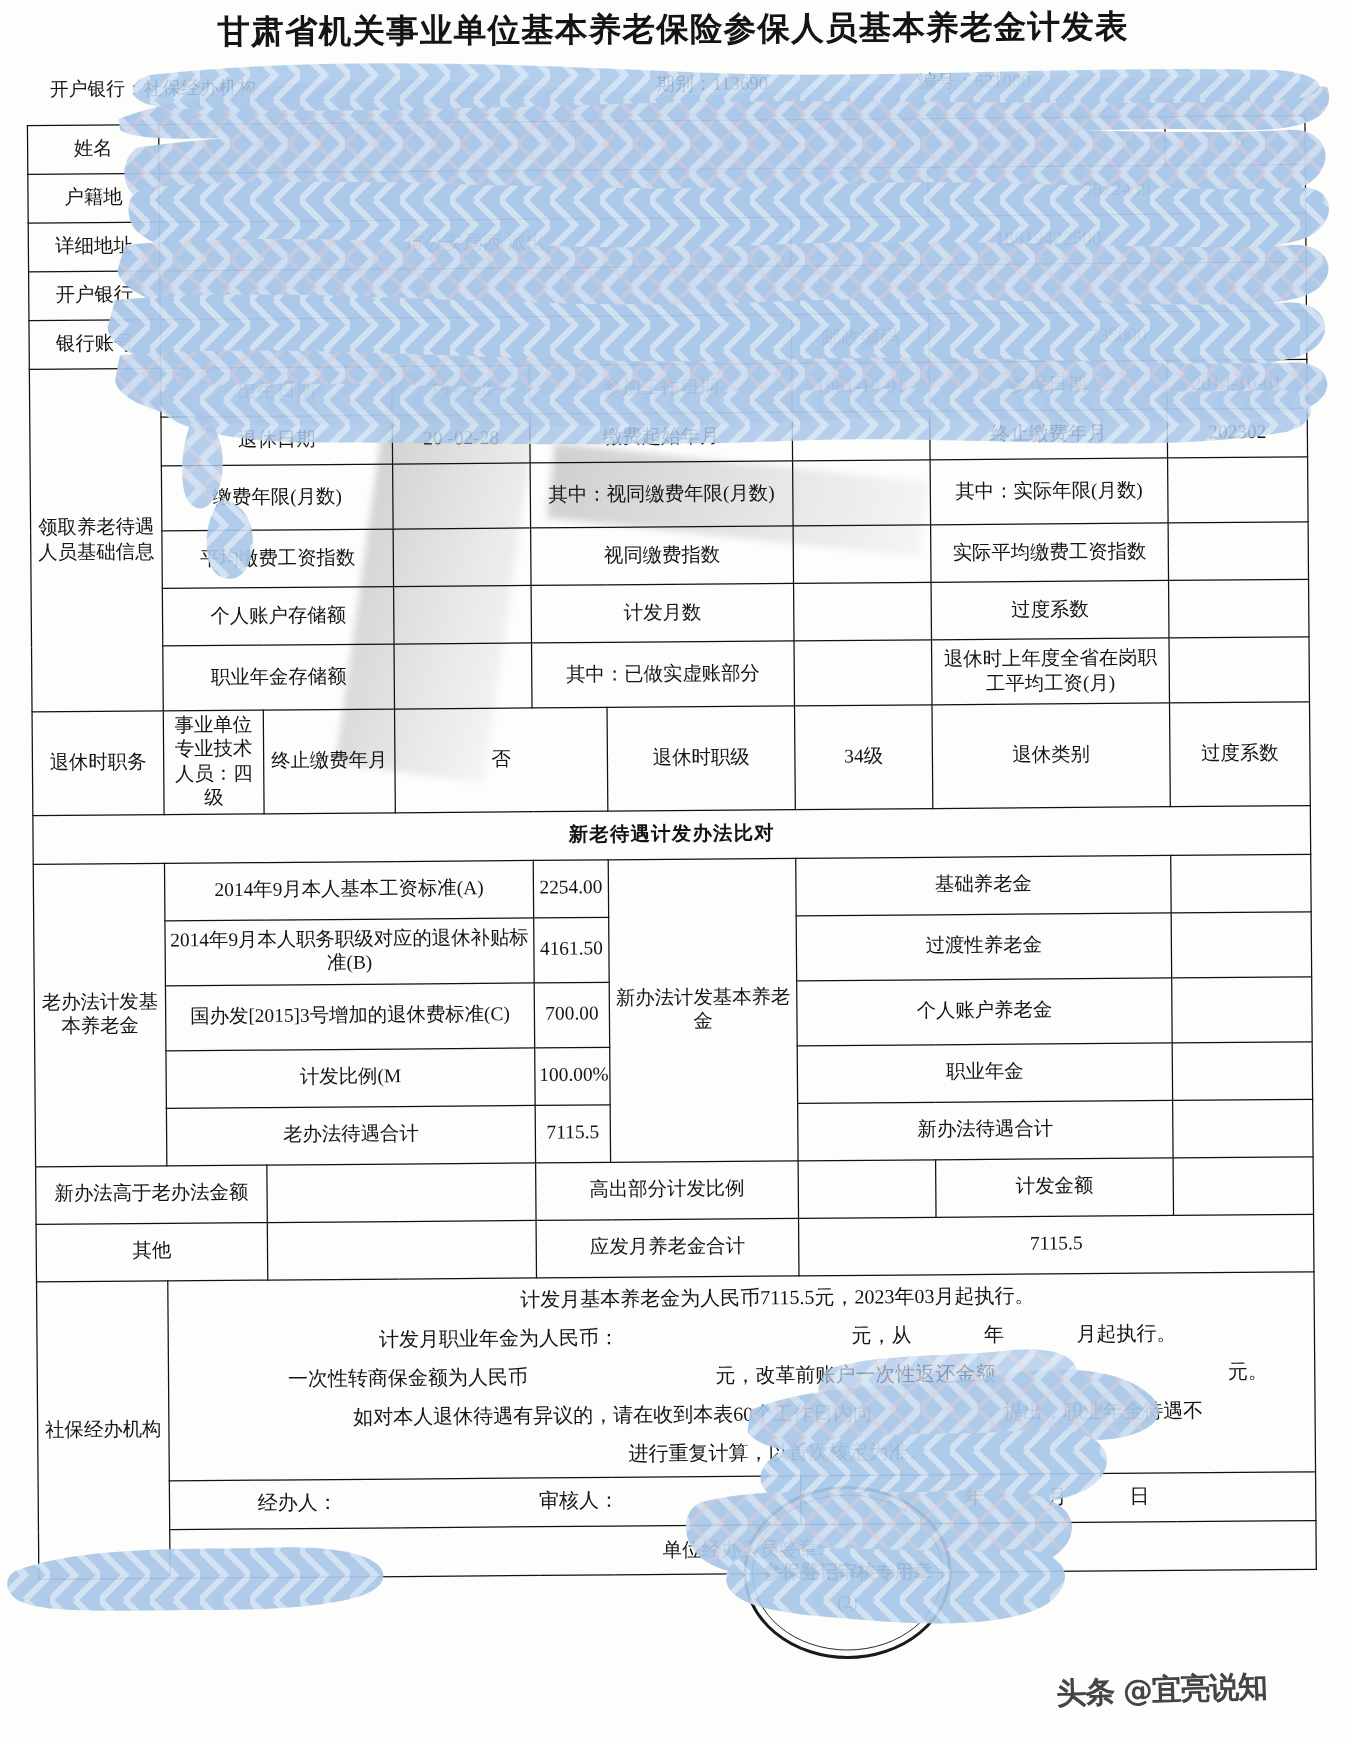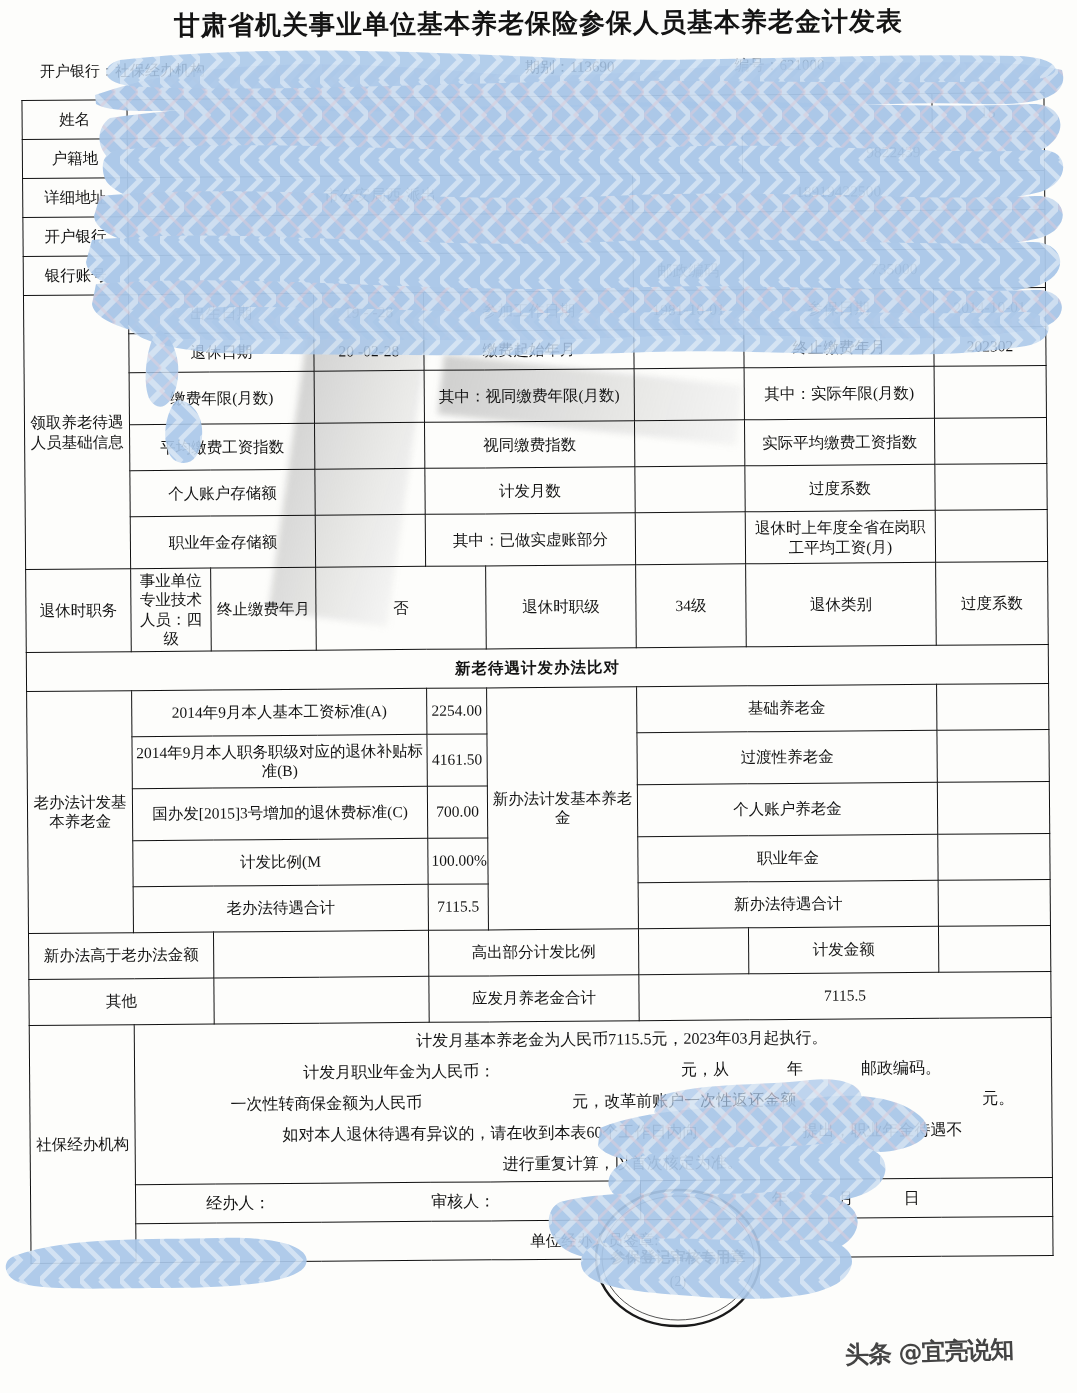--- a/index.html
+++ b/index.html
@@ -277,21 +277,21 @@
         <td class="lbl" colspan="2">其他</td>
         <td class="val" colspan="2"></td>
         <td class="lbl" colspan="2">应发月养老金合计</td>
         <td class="val" colspan="3">7115.5</td>
       </tr>
 
       <tr>
         <td class="vside" rowspan="3" style="width:105px">社保经办机构</td>
         <td class="notes" colspan="8">
           <div class="note-line"><span class="gap-s"></span><span>计发月基本养老金为人民币</span><span>7115.5</span><span>元，</span><span>2023年03月</span><span>起执行。</span></div>
-          <div class="note-line"><span class="gap-s"></span><span>计发月职业年金为人民币：</span><span class="gap-xl"></span><span>元，从</span><span class="gap-s"></span><span>年</span><span class="gap-s"></span><span>邮政编码。</span></div>
+          <div class="note-line"><span class="gap-s"></span><span>计发月职业年金为人民币：</span><span class="gap-xl"></span><span>元，从</span><span class="gap-s"></span><span>年</span><span class="gap-s"></span><span>月起执行。</span></div>
           <div class="note-line"><span class="gap-s"></span><span>一次性转商保金额为人民币</span><span class="gap-l"></span><span>元，改革前账户一次性返还金额</span><span class="gap-xl"></span><span>元。</span></div>
           <div class="note-line"><span class="gap-s"></span><span>如对本人退休待遇有异议的，请在收到本表60个工作日内向</span><span class="gap-m"></span><span>提出，职业年金待遇不</span></div>
           <div class="note-line"><span class="gap-s"></span><span>进行重复计算，以首次核定为准。</span></div>
         </td>
       </tr>
       <tr>
         <td class="sign" colspan="5">
           <span class="sign-row"><span class="sg1">经办人：</span><span class="sg2">审核人：</span></span>
         </td>
         <td class="dateline" colspan="3">

